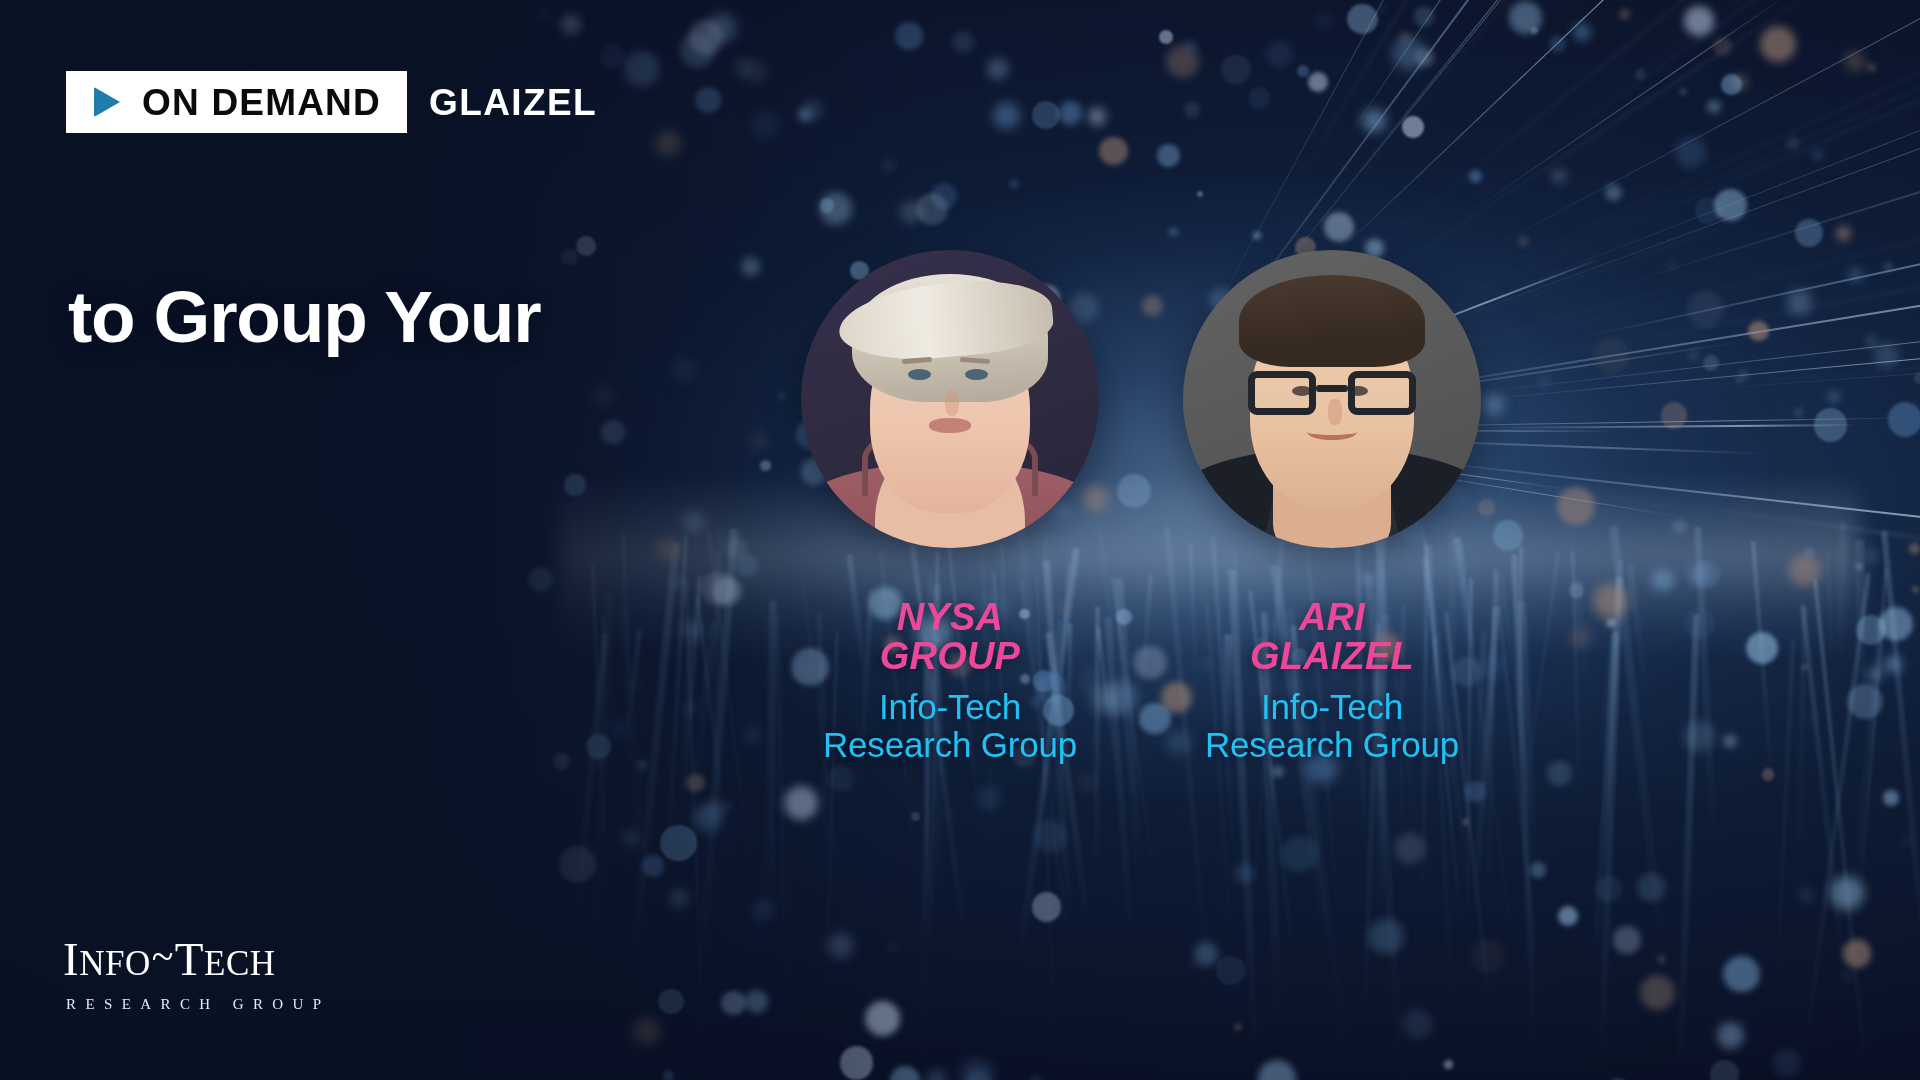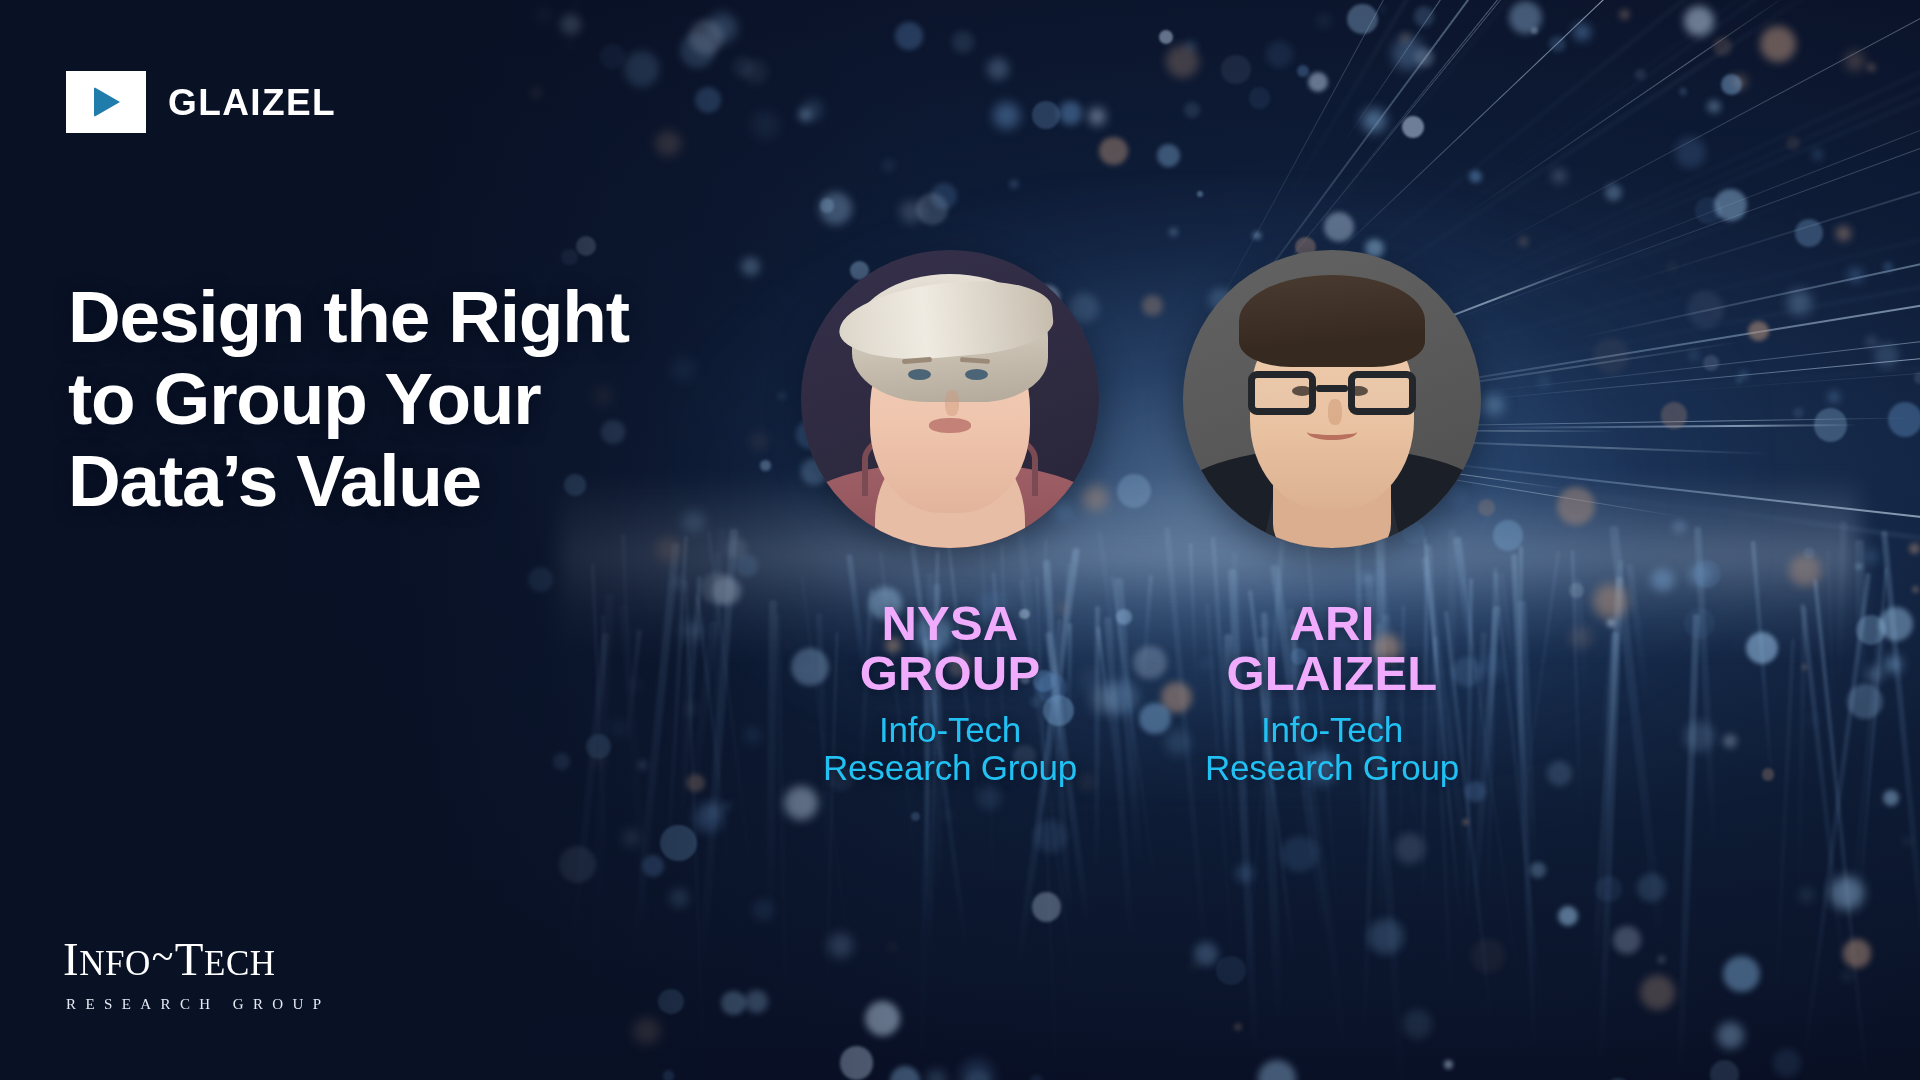--- a/index.html
+++ b/index.html
@@ -124,23 +124,24 @@
     position:absolute; left:800px; top:250px; width:1080px;
     display:flex; justify-content:flex-start; gap:82px;
   }
   .speaker{ width:300px; display:flex; flex-direction:column; align-items:center; }
   .avatar{
     width:298px; height:298px; border-radius:50%;
     overflow:hidden; position:relative; flex:none;
     box-shadow:0 10px 34px rgba(4,10,22,.45);
   }
   .sp-name{
-    margin-top:50px; color:#f0abfc; font-weight:700; font-size:49px;
+    margin-top:50px; color:#ec4899; font-weight:700; font-size:38px;
     line-height:1.03; letter-spacing:.2px; text-align:center;
     text-shadow:0 2px 12px rgba(4,10,24,.5);
+    font-style:italic;
   }
   .sp-name b{ display:block; font-weight:700; }
   .sp-org{
     margin-top:12px; color:#21c1f3; font-weight:400; font-size:35px;
     line-height:1.08; text-align:center; letter-spacing:-.2px;
     text-shadow:0 2px 10px rgba(4,10,24,.4);
   }
   .sp-org span{ display:block; white-space:nowrap; }
 
   
@@ -656,28 +657,27 @@
       <i style="width: 25.223px; height: 25.223px; left: 1873.98px; top: 342.693px; background: rgba(150, 190, 226, 0.2); filter: blur(4.4px);"></i>
       <i style="width: 33.6777px; height: 33.6777px; left: 1133.1px; top: 645.563px; background: rgba(196, 216, 240, 0.28); filter: blur(3.4px);"></i>
       <i style="width: 25.6566px; height: 25.6566px; left: 655.371px; top: 130.689px; background: rgba(176, 142, 122, 0.42); filter: blur(5.5px);"></i>
     </div>
 
   <div class="vignette"></div>
 
   <div class="badge-row">
     <div class="badge-box">
       <div class="play-tri"></div>
+      <div class="badge-text">ON DEMAND</div>
     </div>
     <div class="badge-webinar">GLAIZEL</div>
   </div>
 
   <div class="title">
-    <span>Design the Right</span>
     <span>to Group Your</span>
-    <span>Data’s Value</span>
   </div>
 
   <div class="speakers">
 
     <div class="speaker">
       <div class="avatar">
         <div class="pA-bg"></div>
         <div class="pA-shirt"></div>
         <div class="pA-neck"></div>
         <div class="pA-collar"></div>

